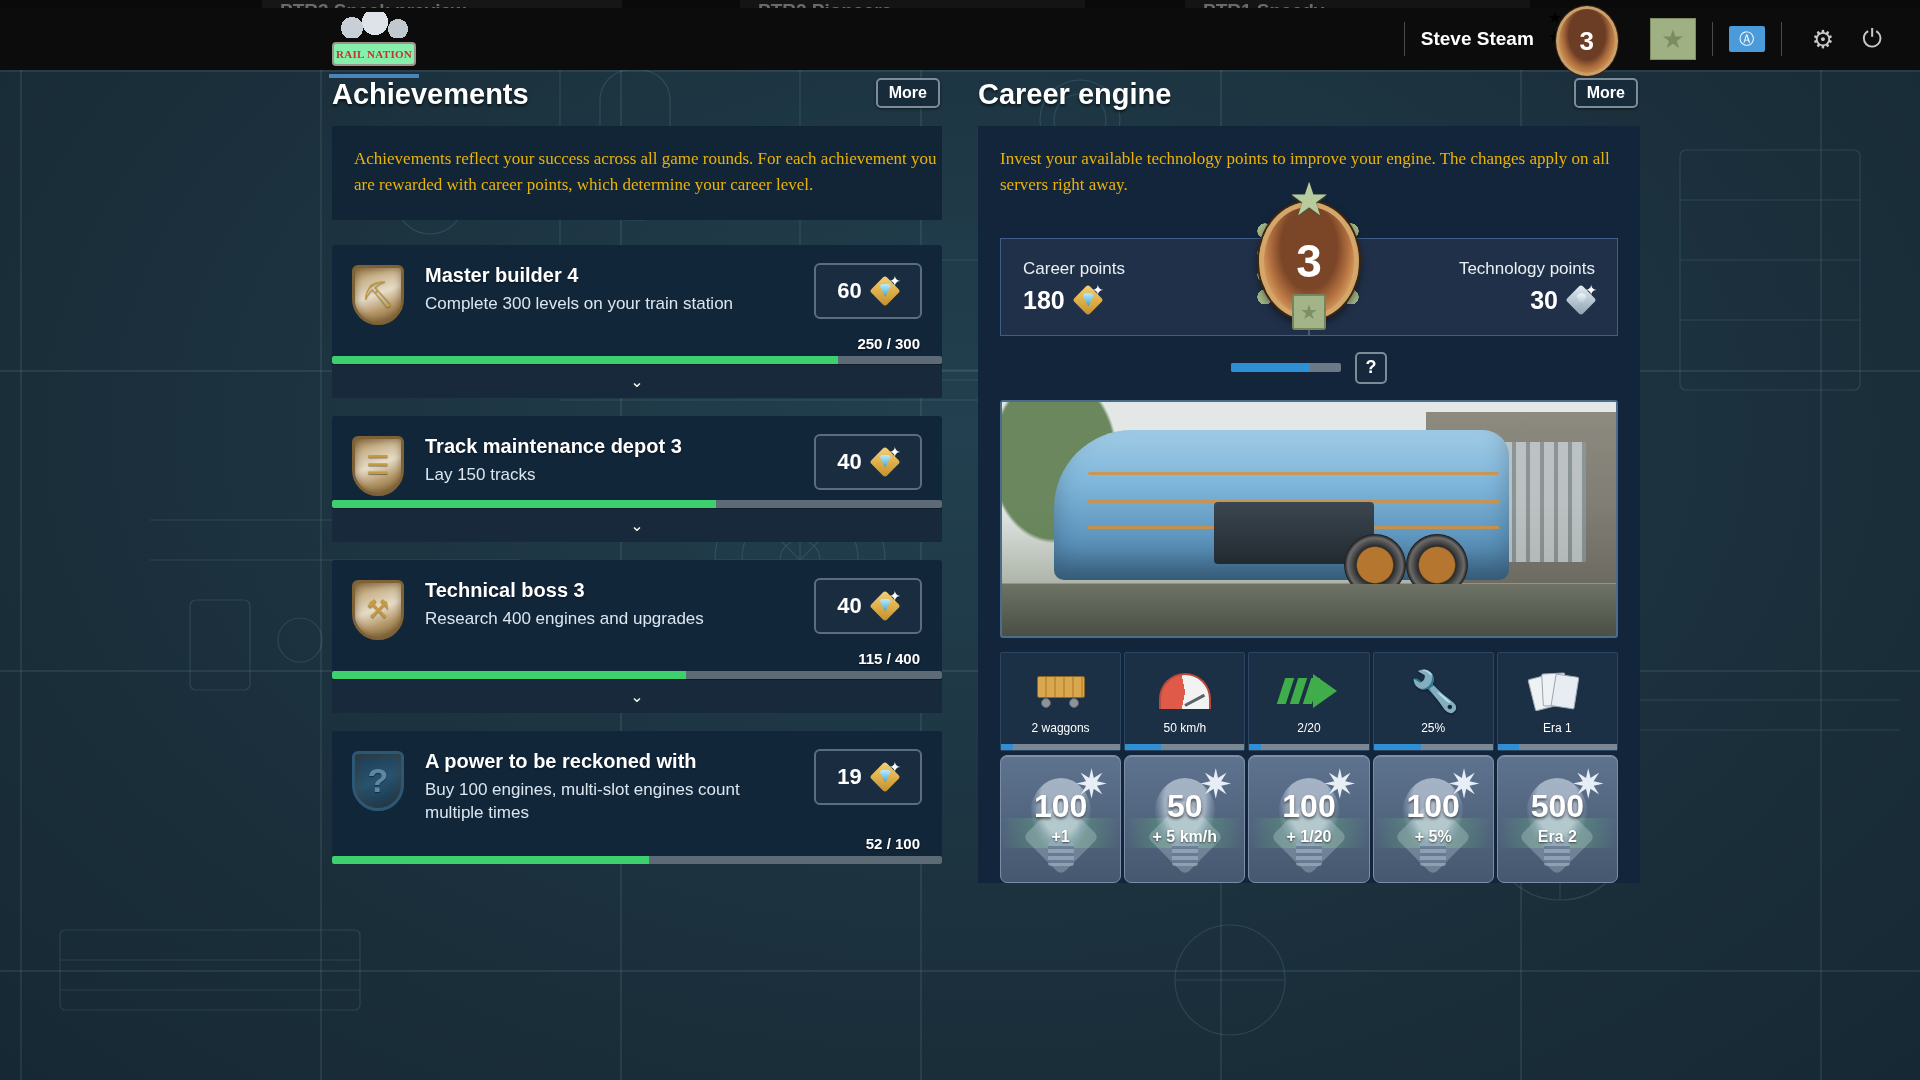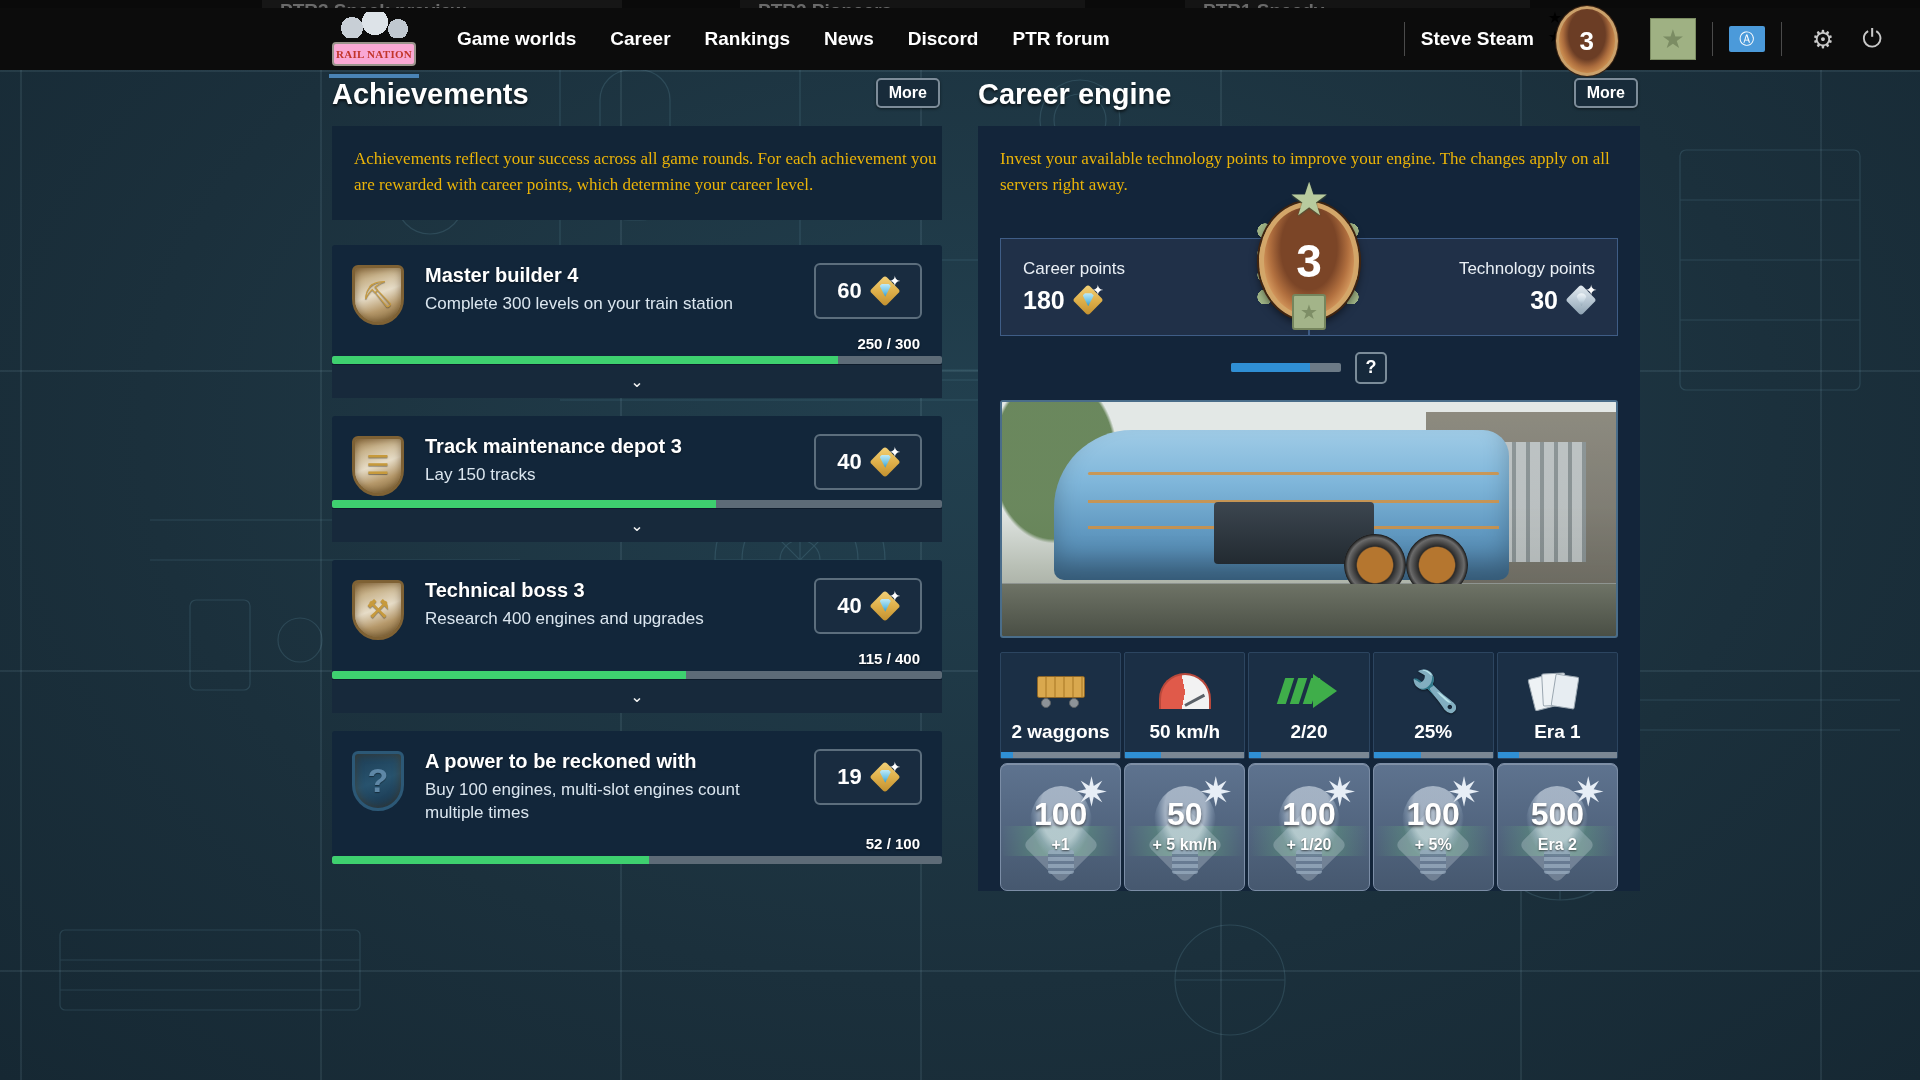--- a/index.html
+++ b/index.html
@@ -47,21 +47,21 @@
   #topnav {
     position:absolute; top:8px; left:0; width:1920px; height:62px;
     background:#0c0c0c;
     display:flex; align-items:center;
   }
   #logo {
     position:relative; margin-left:332px; width:84px; height:54px;
     display:flex; align-items:flex-end; justify-content:center;
   }
   #logo .plate {
-    width:84px; height:24px; background:#f9a8d4;
+    width:84px; height:24px; background:#86efac;
     border:2px solid #9a948c; border-radius:4px;
     display:flex; align-items:center; justify-content:center;
     color:#c2352a; font-size:11px; font-weight:700; letter-spacing:.3px;
     font-family:"Liberation Serif", serif;
   }
   #logo .smoke {
     position:absolute; top:0; left:6px; width:72px; height:26px;
     background:
       radial-gradient(circle at 14px 16px, #c8cfd6 0 11px, transparent 11px),
       radial-gradient(circle at 37px 10px, #dde3e8 0 13px, transparent 13px),
@@ -298,21 +298,21 @@
   .tr-rail { position:absolute; left:0; right:0; bottom:46px; height:7px; background:#8e9490; }
   .tr-deck { position:absolute; left:0; right:0; bottom:0; height:52px;
     background:linear-gradient(180deg,#6e7366,#4a4f45); }
 
   #ce-stats { display:flex; gap:3px; margin:14px 22px 0 22px; }
   .stat {
     flex:1; background:#1b2f45; border:1px solid #2c4560; border-radius:2px;
     padding:12px 0 0 0; display:flex; flex-direction:column; align-items:center;
   }
   .stat-ico { height:52px; display:flex; align-items:center; justify-content:center; }
-  .stat-lbl { color:#ffffff; font-size:19px; margin:4px 0 9px 0; font-weight:700; }
+  .stat-lbl { color:#ffffff; font-size:12px; margin:4px 0 9px 0; font-weight:400; }
   .stat-track { width:100%; height:6px; background:#7a8794; }
   .stat-fill { height:100%; background:#2f8fd4; }
 
   #ce-upgrades { display:flex; gap:3px; margin:4px 22px 22px 22px; }
   .upg {
     flex:1; height:128px; border-radius:7px; cursor:pointer; position:relative;
     background:linear-gradient(180deg,#5e738f 0%,#51647e 55%,#46586f 100%);
     border:1px solid #7b8da6;
     display:flex; align-items:center; justify-content:center;
     box-shadow:inset 0 1px 0 rgba(255,255,255,.22);
@@ -426,28 +426,20 @@
   </div>
 
   <div id="topnav">
 
     <div id="logo">
       <div class="smoke"></div>
       <div class="plate">RAIL NATION</div>
       <div class="underline"></div>
     </div>
 
-    <nav id="mainmenu">
-      <a href="#">Game worlds</a>
-      <a href="#">Career</a>
-      <a href="#">Rankings</a>
-      <a href="#">News</a>
-      <a href="#">Discord</a>
-      <a href="#">PTR forum</a>
-    </nav>
 
     <div id="usercluster">
       <div class="vline"></div>
       <span id="username">Steve Steam</span>
 
       <div id="medal-wrap">
         <div class="star-top">★</div>
         <div id="medal">3</div>
         <div class="ribbon">★</div>
       </div>

